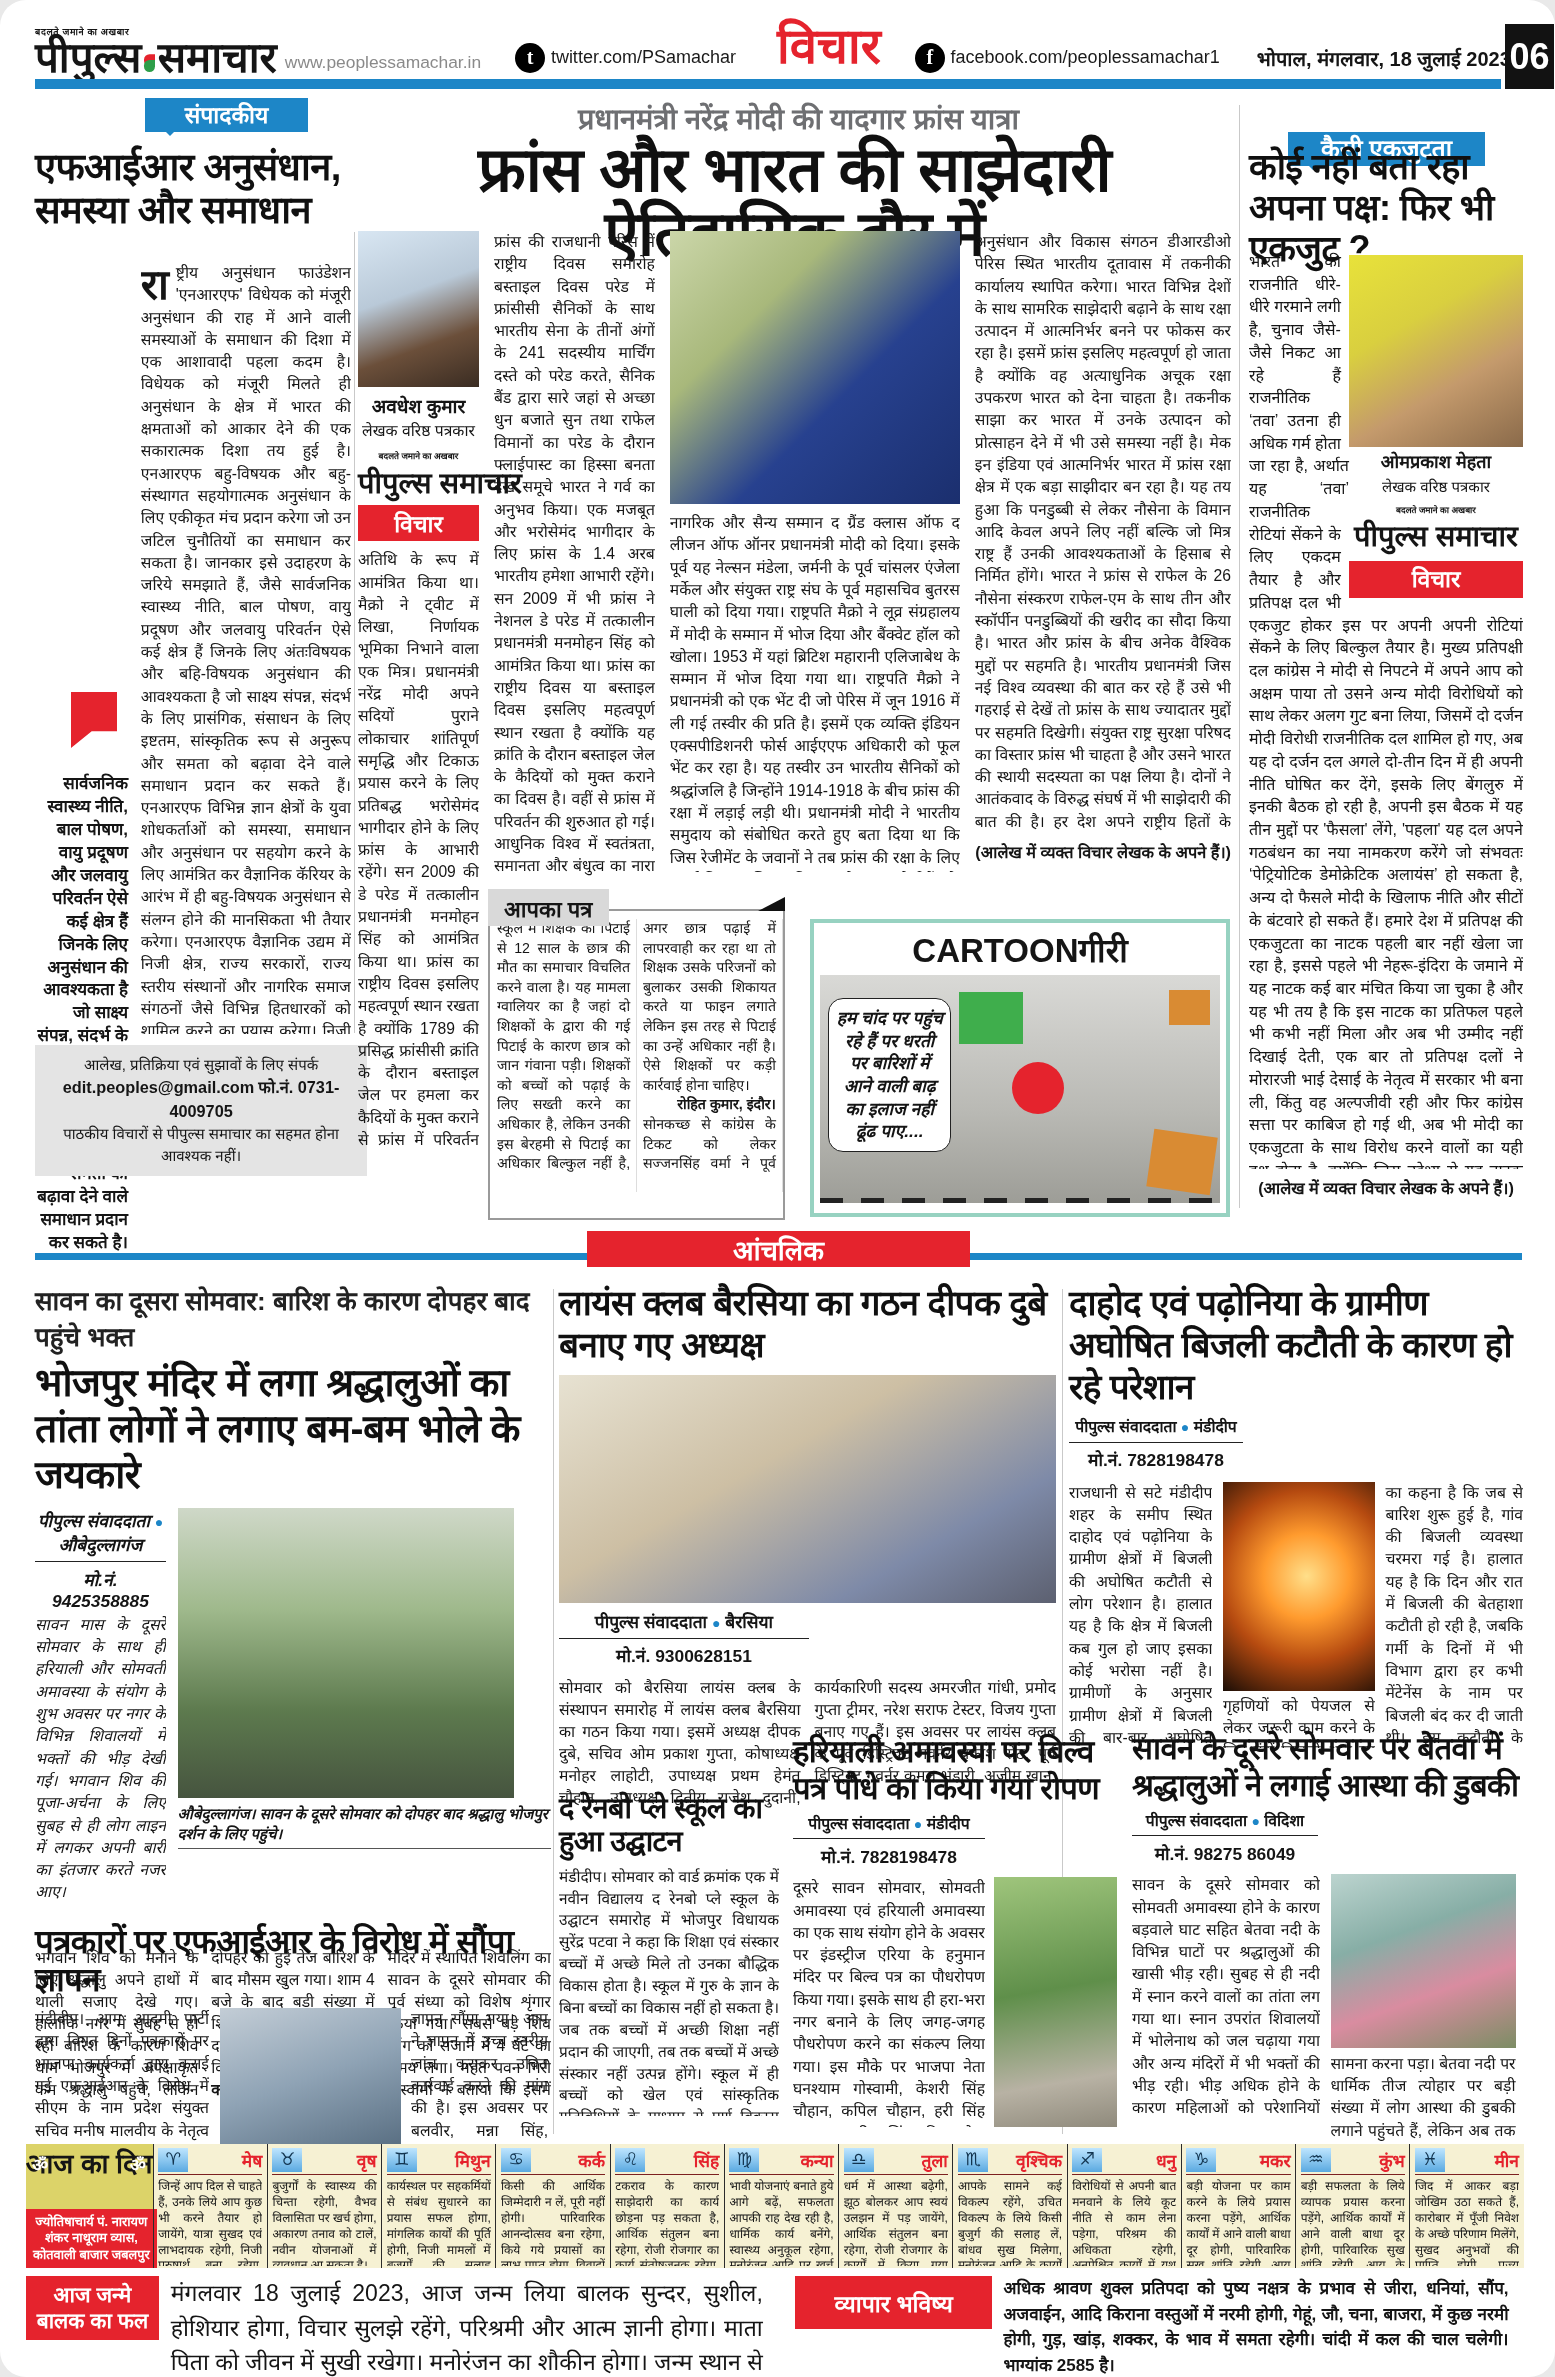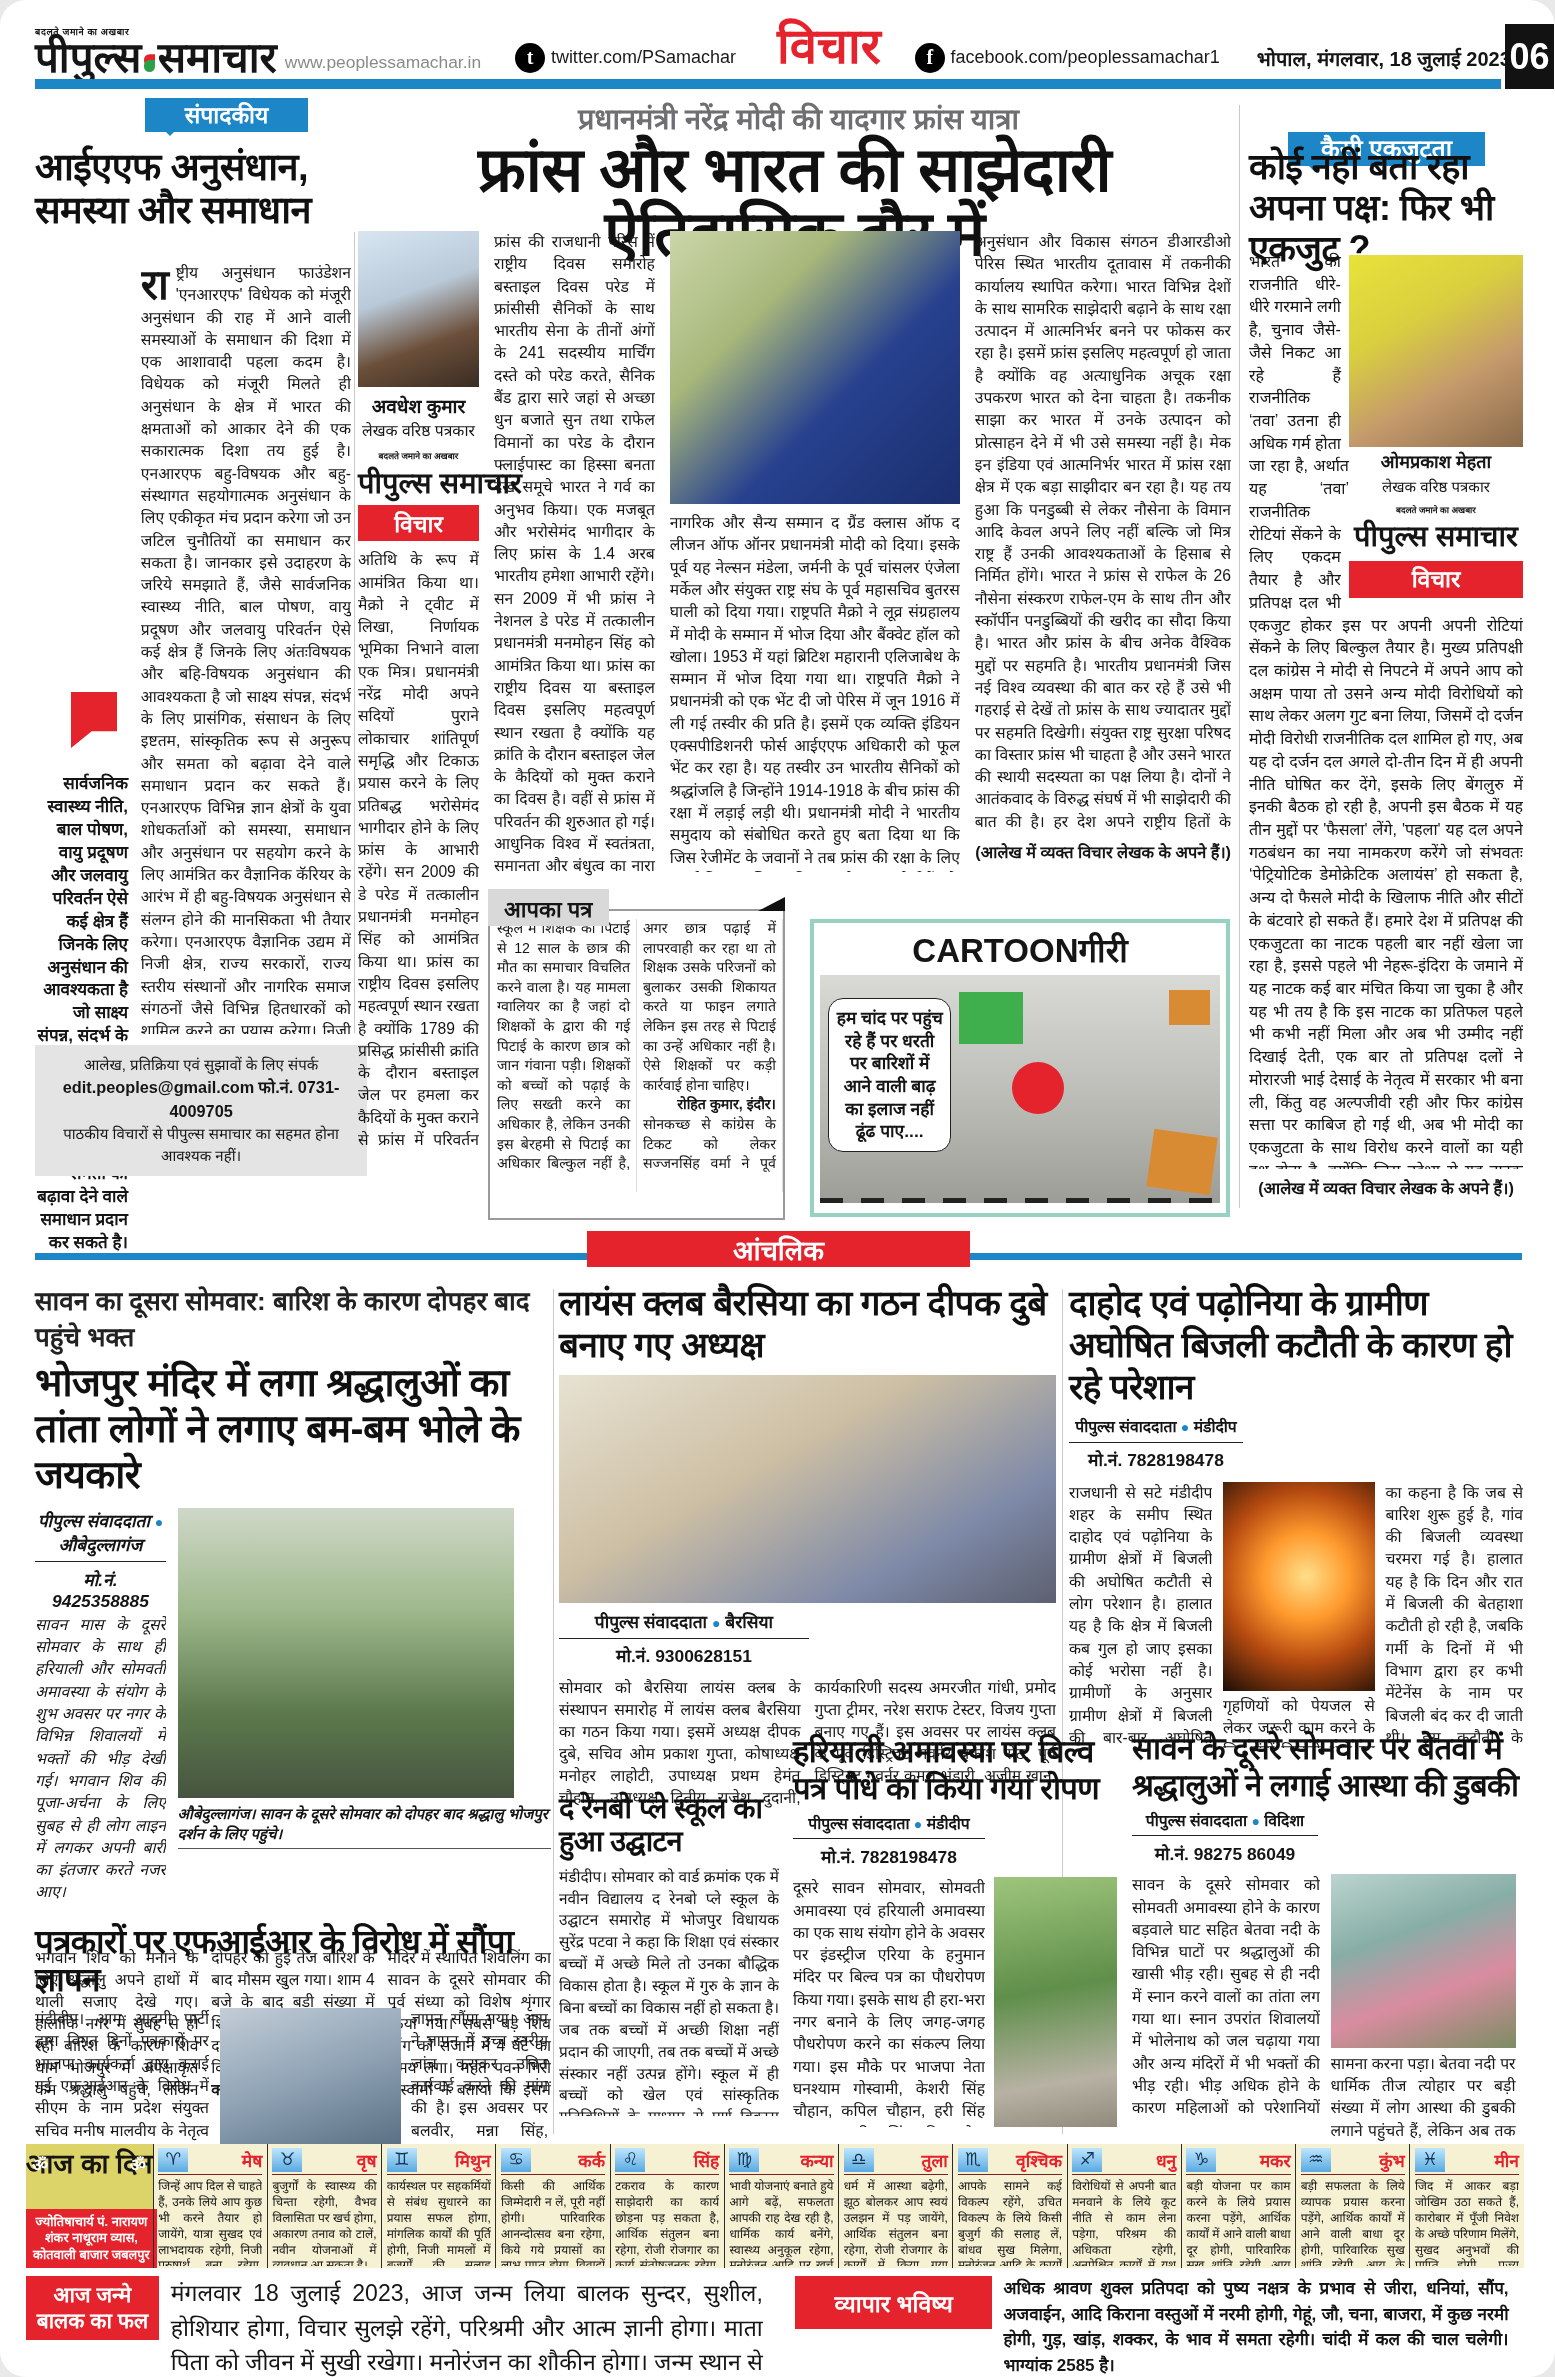--- a/index.html
+++ b/index.html
@@ -62,21 +62,21 @@
   
   .letters{left:488px;top:909px;width:293px;height:307px;border:2.3px solid #9a9a9a;background:#fff;}
   .letters-tab{position:absolute;left:-2.3px;top:-22px;background:#d9d9d9;padding:3.5px 16.3px;font-size:22px;font-weight:800;}
   .letters-corner{position:absolute;right:-2.3px;top:-14px;width:0;height:0;border-left:27px solid transparent;border-bottom:14px solid #111;}
   .letters-body{padding:8.1px 7px;font-size:14.2px;line-height:1.38;column-count:2;column-gap:12.8px;column-rule:0.6px solid #ddd;height:273px;overflow:hidden;text-align:justify;}
   .signature{display:block;text-align:right;font-weight:800;}
   
   .cartoon{left:810px;top:919px;width:412px;height:290px;border:4.6px solid #97d2c1;background:#fff;}
   .cartoon-title{text-align:center;font-size:33px;font-weight:900;padding:3.5px 0;}
   .cartoon-panel{position:relative;margin:0 5.8px 5.8px 5.8px;height:228px;background:linear-gradient(180deg,#d9d9d6 0%,#b9b9b4 60%,#9d9d97 100%);overflow:hidden;}
-  .bubble{position:absolute;left:8.1px;top:23px;width:110px;background:#fff;border:1.7px solid #222;border-radius:15px;padding:8.1px 5.8px;font-size:17.4px;font-weight:800;text-align:center;line-height:1.3;}
+  .bubble{position:absolute;left:8.1px;top:23px;width:110px;background:#fff;border:1.7px solid #222;border-radius:15px;padding:8.1px 5.8px;font-size:17.4px;font-weight:800;text-align:center;line-height:1.3;font-style:italic;}
   .c-building{position:absolute;left:139px;top:17.4px;width:64px;height:52px;background:#3fae4c;}
   .c-hut{position:absolute;right:10.5px;top:15px;width:41px;height:35px;background:#d98b33;}
   .c-hut2{position:absolute;right:5.8px;bottom:11.6px;width:64px;height:58px;background:#d98b33;transform:rotate(8deg);}
   .c-man{position:absolute;left:192px;top:87px;width:52px;height:52px;border-radius:50%;background:#e5232d;}
   .c-wave{position:absolute;left:0;bottom:0;width:100%;height:4.6px;background:repeating-linear-gradient(90deg,#222 0 23px,transparent 23px 41px);}
   
   .op-tab{left:1288px;top:98px;width:197px;height:34px;font-size:24.4px;line-height:34px;}
   .op-headline{left:1249px;top:146px;width:274px;font-size:36px;line-height:1.14;}
   .op-photo{float:right;width:174px;height:192px;margin:3.5px 0 3.5px 8.1px;background:linear-gradient(150deg,#e8e23a 0%,#d9cf3f 35%,#c49a6c 65%,#8a6a4a 100%);}
   .op-cap-name{float:right;width:174px;text-align:center;font-size:18px;font-weight:800;}
@@ -159,21 +159,21 @@
     <div class="social">
       <span class="icn">f</span>
       <span>facebook.com/peoplessamachar1</span>
     </div>
     <div class="dateline">भोपाल, मंगलवार, 18 जुलाई 2023</div>
   </div>
   <div class="bluebar"></div>
   <div class="pagebox">06</div>
 
   <div class="abs tab-blue edit-tab">संपादकीय</div>
-  <div class="abs edit-headline headline-black">आईएएफ अनुसंधान, समस्या और समाधान</div>
+  <div class="abs edit-headline headline-black">एफआईआर अनुसंधान, समस्या और समाधान</div>
   <div class="abs edit-flex">
     <div class="edit-quotecol">
       <div class="quote-mark"></div>
       <div class="pullquote">सार्वजनिक स्वास्थ्य नीति, बाल पोषण, वायु प्रदूषण और जलवायु परिवर्तन ऐसे कई क्षेत्र हैं जिनके लिए अनुसंधान की आवश्यकता है जो साक्ष्य संपन्न, संदर्भ के लिए प्रासंगिक, संसाधन के लिए इष्टतम, सांस्कृतिक रूप से अनुरूप और समता को बढ़ावा देने वाले समाधान प्रदान कर सकते है।</div>
     </div>
     <div class="edit-body">
       <div class="body-txt" style="height:772px;"><span class="dropcap">रा</span><span>ष्ट्रीय अनुसंधान फाउंडेशन 'एनआरएफ' विधेयक को मंजूरी अनुसंधान की राह में आने वाली समस्याओं के समाधान की दिशा में एक आशावादी पहला कदम है। विधेयक को मंजूरी मिलते ही अनुसंधान के क्षेत्र में भारत की क्षमताओं को आकार देने की एक सकारात्मक दिशा तय हुई है। एनआरएफ बहु-विषयक और बहु-संस्थागत सहयोगात्मक अनुसंधान के लिए एकीकृत मंच प्रदान करेगा जो उन जटिल चुनौतियों का समाधान कर सकता है। जानकार इसे उदाहरण के जरिये समझाते हैं, जैसे सार्वजनिक स्वास्थ्य नीति, बाल पोषण, वायु प्रदूषण और जलवायु परिवर्तन ऐसे कई क्षेत्र हैं जिनके लिए अंतःविषयक और बहि-विषयक अनुसंधान की आवश्यकता है जो साक्ष्य संपन्न, संदर्भ के लिए प्रासंगिक, संसाधन के लिए इष्टतम, सांस्कृतिक रूप से अनुरूप और समता को बढ़ावा देने वाले समाधान प्रदान कर सकते हैं। एनआरएफ विभिन्न ज्ञान क्षेत्रों के युवा शोधकर्ताओं को समस्या, समाधान और अनुसंधान पर सहयोग करने के लिए आमंत्रित कर वैज्ञानिक कॅरियर के आरंभ में ही बहु-विषयक अनुसंधान से संलग्न होने की मानसिकता भी तैयार करेगा। एनआरएफ वैज्ञानिक उद्यम में निजी क्षेत्र, राज्य सरकारों, राज्य स्तरीय संस्थानों और नागरिक समाज संगठनों जैसे विभिन्न हितधारकों को शामिल करने का प्रयास करेगा। निजी क्षेत्र को कॉर्पोरेट और परोपकारी फंडिंग को बढ़ावा देने के लिए और नए विचारों एवं नवाचार को प्रोत्साहित करने के लिए प्रमुख भागीदार के रूप में देखा जाता है। स्थानीय स्तर पर प्रासंगिक वैज्ञानिक अनुसंधान के संचालन के लिए भारत की क्षमता बढ़ाने हेतु राज्य सरकारें और राज्यस्तरीय संस्थान अत्यंत महत्त्वपूर्ण हैं।</span></div>
     </div>
   </div>
   <div class="abs edit-contact">

